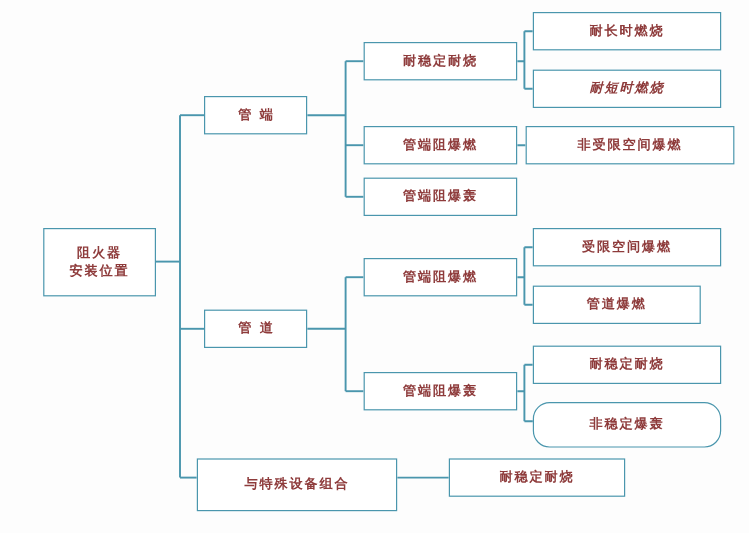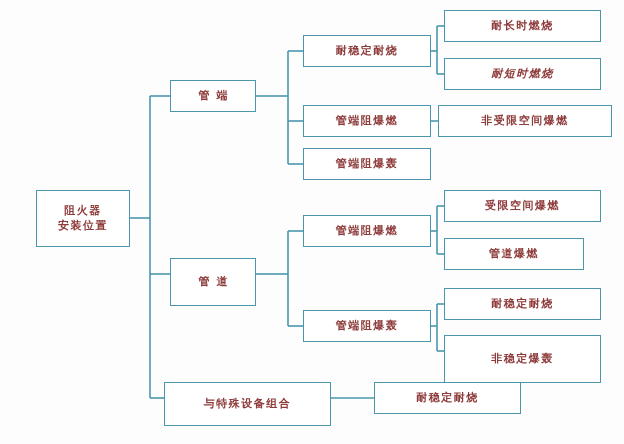--- a/index.html
+++ b/index.html
@@ -38,34 +38,34 @@
     line-height: 1.3;
     letter-spacing: 1.5px;
     text-align: center;
     box-sizing: border-box;
   }
   .two-char { letter-spacing: 7px; padding-left: 7px; }
 
   
   .pos-root            { left: 36px;  top: 190px; width: 94px;  height: 57px; }
   .pos-guanduan        { left: 170px; top: 80px;  width: 86px;  height: 32px; }
-  .pos-guandao         { left: 170px; top: 258px; width: 86px;  height: 48px; }
+  .pos-guandao         { left: 170px; top: 258px; width: 86px;  height: 32px; }
   .pos-special         { left: 164px; top: 382px; width: 167px; height: 44px; }
   .pos-naishao         { left: 303px; top: 35px;  width: 128px; height: 32px; }
   .pos-zubaoran-top    { left: 303px; top: 105px; width: 128px; height: 32px; }
   .pos-zubaohong-top   { left: 303px; top: 148px; width: 128px; height: 32px; }
   .pos-zubaoran-bot    { left: 303px; top: 215px; width: 128px; height: 32px; }
   .pos-zubaohong-bot   { left: 303px; top: 310px; width: 128px; height: 32px; }
   .pos-changshi        { left: 444px; top: 10px;  width: 157px; height: 32px; }
   .pos-duanshi         { left: 444px; top: 58px;  width: 157px; height: 32px; font-style: italic; }
   .pos-feishouxian     { left: 438px; top: 105px; width: 174px; height: 32px; text-align: center; }
   .pos-shouxian        { left: 444px; top: 190px; width: 157px; height: 32px; }
   .pos-guandaobaoran   { left: 444px; top: 238px; width: 140px; height: 32px; }
   .pos-wendingbaohong  { left: 444px; top: 288px; width: 157px; height: 32px; }
-  .pos-feiwending      { left: 444px; top: 335px; width: 157px; height: 48px; }
+  .pos-feiwending      { left: 444px; top: 335px; width: 157px; height: 38px; border-radius: 14px; }
   .pos-jiasu           { left: 374px; top: 382px; width: 147px; height: 32px; }
 </style>
 </head>
 <body>
 
 <div class="canvas">
 
   <svg class="wires" width="624" height="444" viewBox="0 0 624 444">
     <g>
       <polyline points="130,218 150,218"></polyline>

